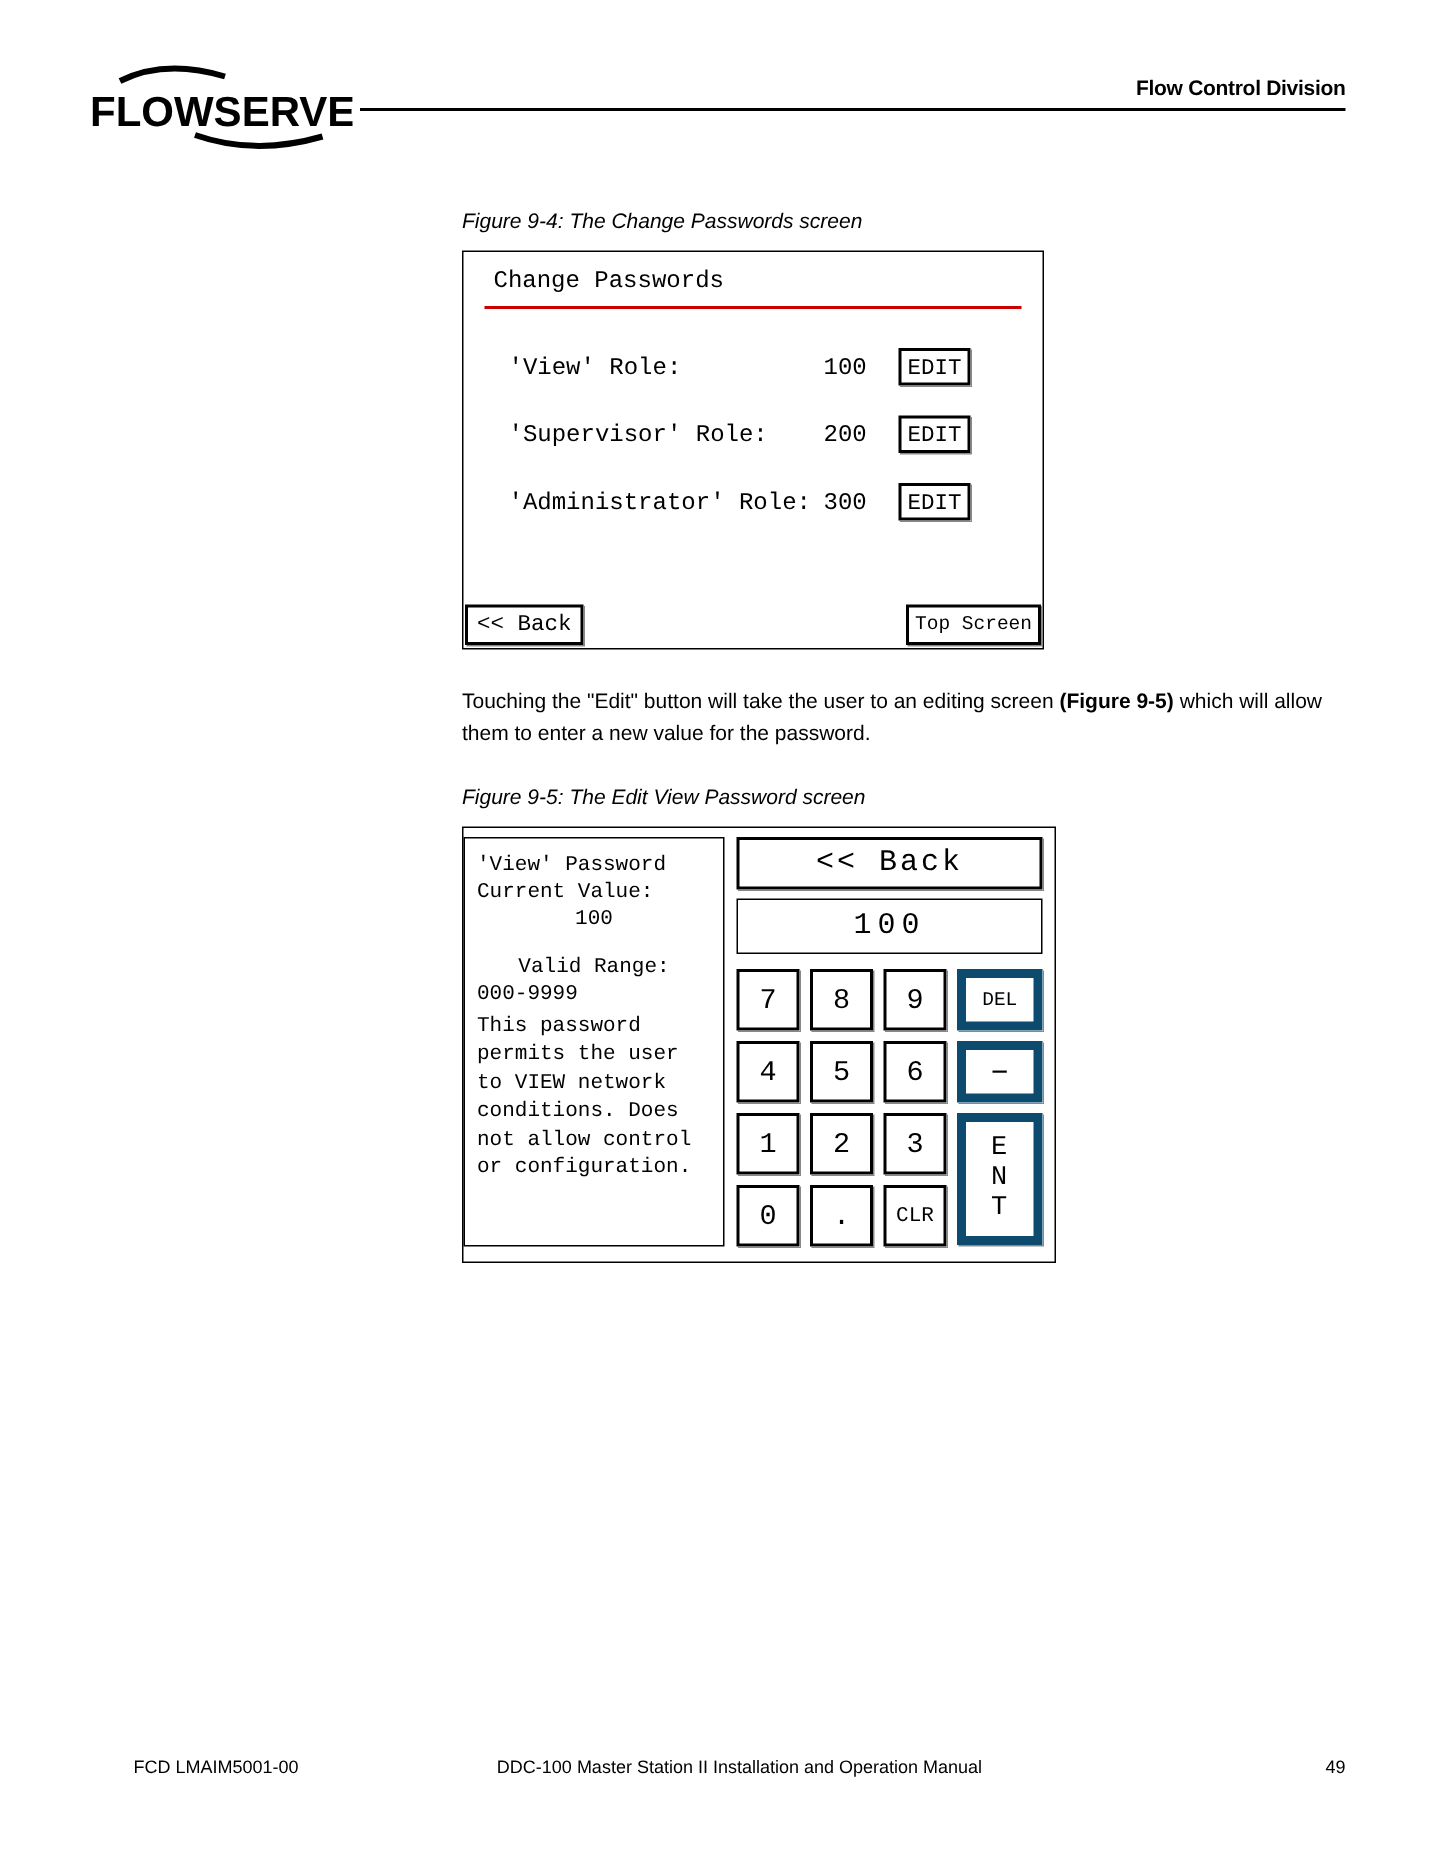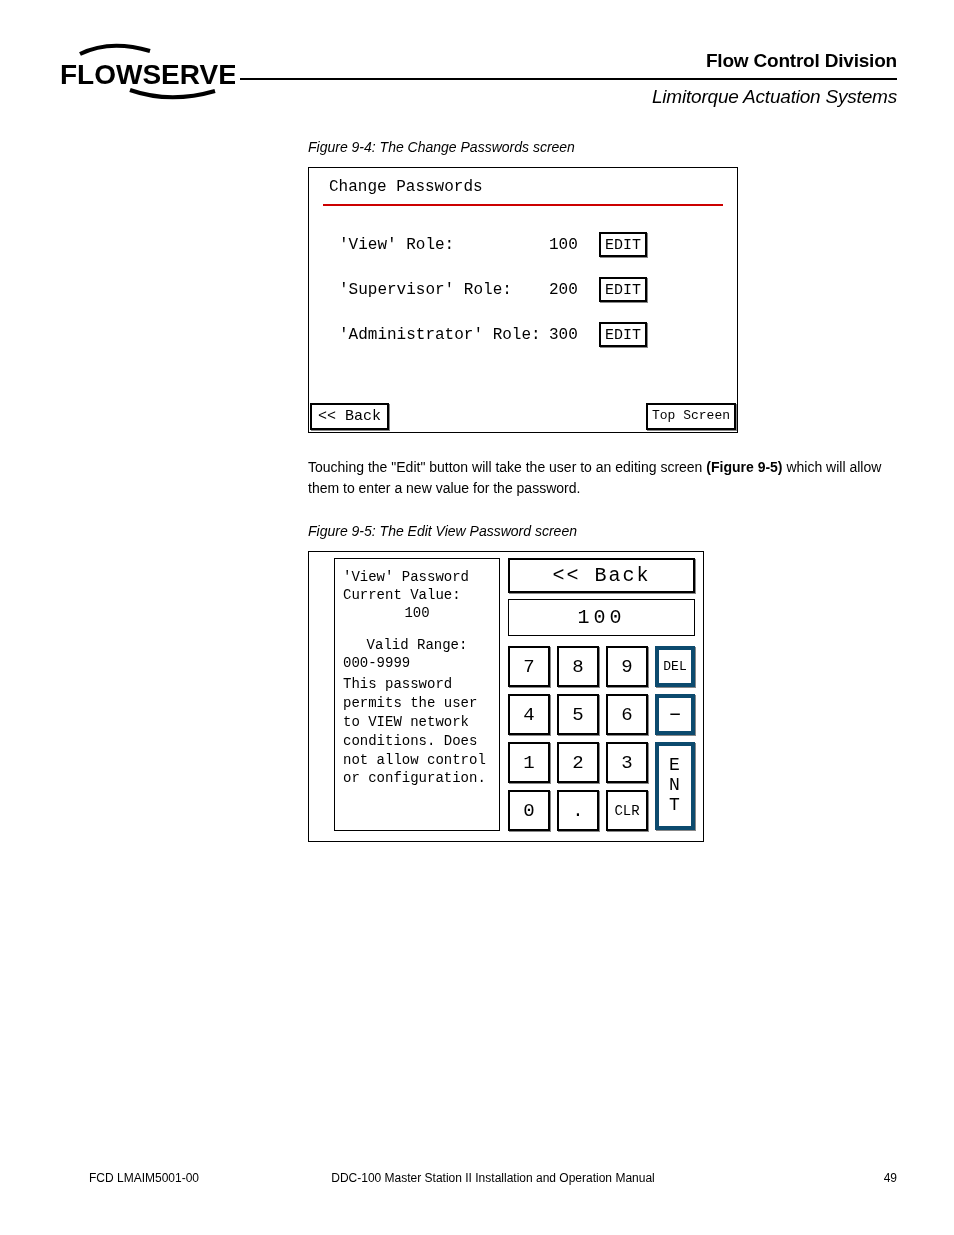--- a/index.html
+++ b/index.html
@@ -3,63 +3,63 @@
   <meta charset="utf-8">
   <style>
     * { box-sizing: border-box; margin: 0; padding: 0; }
     body { width: 954px; height: 1235px; background: #fff; font-family: Arial, Helvetica, sans-serif; position: relative; }
 
     
     .page-header { position: absolute; top: 36px; left: 60px; right: 57px; }
     .logo { position: absolute; top: 0; left: 0; width: 175px; height: 72px; }
     .logo svg { width: 100%; height: 100%; }
     .header-right { position: absolute; top: 14px; right: 0; left: 180px; }
-    .division { font-weight: bold; font-size: 19px; text-align: right; letter-spacing: -0.2px; }
+    .division { font-weight: bold; font-size: 14px; text-align: right; letter-spacing: -0.2px; }
     .rule { height: 2px; background: #000; margin-top: 6px; }
     .subheader { font-style: italic; font-size: 19px; text-align: right; margin-top: 6px; letter-spacing: -0.2px; }
 
     
     .content { position: absolute; left: 308px; top: 139px; width: 590px; }
 
     .fig-caption { font-style: italic; font-size: 14px; margin-bottom: 12px; }
 
     
-    .fig94 { border: 1px solid #000; width: 430px; padding: 0; }
+    .fig94 { border: 1px solid #000; width: 388px; padding: 0; }
     .fig94-title { font-family: "Courier New", monospace; font-size: 16px; padding: 10px 20px 8px 20px; }
     .fig94-rule { height: 2px; background: #c00; margin: 0 14px 26px 14px; }
     .fig94-rows { padding: 0 20px 0 30px; }
     .fig94-row { display: flex; align-items: center; margin-bottom: 20px; font-family: "Courier New", monospace; font-size: 16px; }
     .fig94-label { width: 210px; }
     .fig94-value { width: 50px; }
     .fig94-edit { display: inline-block; border: 2px solid #000; padding: 3px 4px 1px 4px; font-family: "Courier New", monospace; font-size: 15px; box-shadow: 1px 1px 0 #888; }
     .fig94-bottom { display: flex; justify-content: space-between; padding: 36px 1px 2px 1px; }
     .fig94-back { border: 2px solid #000; padding: 3px 6px; font-family: "Courier New", monospace; font-size: 15px; box-shadow: 1px 1px 0 #888; }
     .fig94-top { border: 2px solid #000; padding: 3px 4px; font-family: "Courier New", monospace; font-size: 13px; box-shadow: 1px 1px 0 #888; }
 
     .body-text { font-size: 14px; line-height: 1.5; margin: 24px 0 24px 0; }
 
     
-    .fig95 { border: 1px solid #000; width: 396px; display: flex; padding: 6px 8px 10px 25px; }
+    .fig95 { border: 1px solid #000; width: 396px; display: flex; padding: 6px 8px 10px 0; }
     .fig95-left { width: 186px; border: 1px solid #000; padding: 10px 8px 8px 8px; font-family: "Courier New", monospace; font-size: 14px; }
     .fig95-left .title { text-align: left; margin-bottom: 2px; }
     .fig95-left .cv { text-align: left; margin-bottom: 2px; }
     .fig95-left .cvnum { text-align: center; margin-bottom: 16px; }
     .fig95-left .vr { text-align: center; margin-bottom: 2px; }
     .fig95-left .vrnum { margin-bottom: 4px; }
     .fig95-left .desc { line-height: 1.35; }
 
     .fig95-right { flex: 1; padding-left: 8px; display: flex; flex-direction: column; }
     .fig95-back { border: 2px solid #000; box-shadow: 1px 1px 0 #888; font-family: "Courier New", monospace; font-size: 20px; letter-spacing: 2px; text-align: center; padding: 4px 0; margin-bottom: 6px; }
     .fig95-display { border: 1px solid #000; font-family: "Courier New", monospace; font-size: 20px; letter-spacing: 4px; text-align: center; padding: 6px 0; margin-bottom: 10px; }
     .fig95-keypad { display: flex; }
     .fig95-grid { display: grid; grid-template-columns: repeat(3, 42px); grid-template-rows: repeat(4, 41px); gap: 7px 7px; }
     .key { border: 2px solid #000; box-shadow: 1px 1px 0 #888; font-family: "Courier New", monospace; font-size: 19px; display: flex; align-items: center; justify-content: center; }
     .key.sm { font-size: 14px; }
     .fig95-side { margin-left: 7px; display: flex; flex-direction: column; gap: 7px; }
-    .sidekey { border: 4px solid #0c4a6e; box-shadow: 1px 1px 0 #888; font-family: "Courier New", monospace; width: 40px; display: flex; align-items: center; justify-content: center; }
+    .sidekey { border: 6px solid #0c4a6e; box-shadow: 1px 1px 0 #888; font-family: "Courier New", monospace; width: 57px; display: flex; align-items: center; justify-content: center; }
     .sidekey.del { height: 41px; font-size: 13px; }
     .sidekey.minus { height: 41px; font-size: 22px; }
     .sidekey.ent { height: 88px; font-size: 18px; line-height: 1.1; flex-direction: column; letter-spacing: 1px; }
 
     
     .footer { position: absolute; bottom: 50px; left: 57px; right: 57px; display: flex; justify-content: space-between; font-size: 12px; margin-left: 32px; }
     .footer .center { position: absolute; left: 0; right: 0; text-align: center; }
     .footer .pageno { z-index: 2; text-align: center; }
     .footer .doc { z-index: 2; }
   </style>
@@ -70,21 +70,20 @@
   <div class="logo">
     <svg viewBox="0 0 175 72">
       <path d="M20 18 Q50 3 90 15" stroke="#000" stroke-width="4" fill="none"></path>
       <text x="0" y="48" font-family="Arial" font-weight="bold" font-size="28" fill="#000">FLOWSERVE</text>
       <path d="M70 54 Q110 68 155 55" stroke="#000" stroke-width="4" fill="none"></path>
     </svg>
   </div>
   <div class="header-right">
     <div class="division">Flow Control Division</div>
     <div class="rule"></div>
-    <div class="subheader">Limitorque Actuation Systems</div>
   </div>
 </div>
 
 <div class="content">
 
   <div class="fig-caption">Figure 9-4: The Change Passwords screen</div>
 
   <div class="fig94">
     <div class="fig94-title">Change Passwords</div>
     <div class="fig94-rule"></div>

